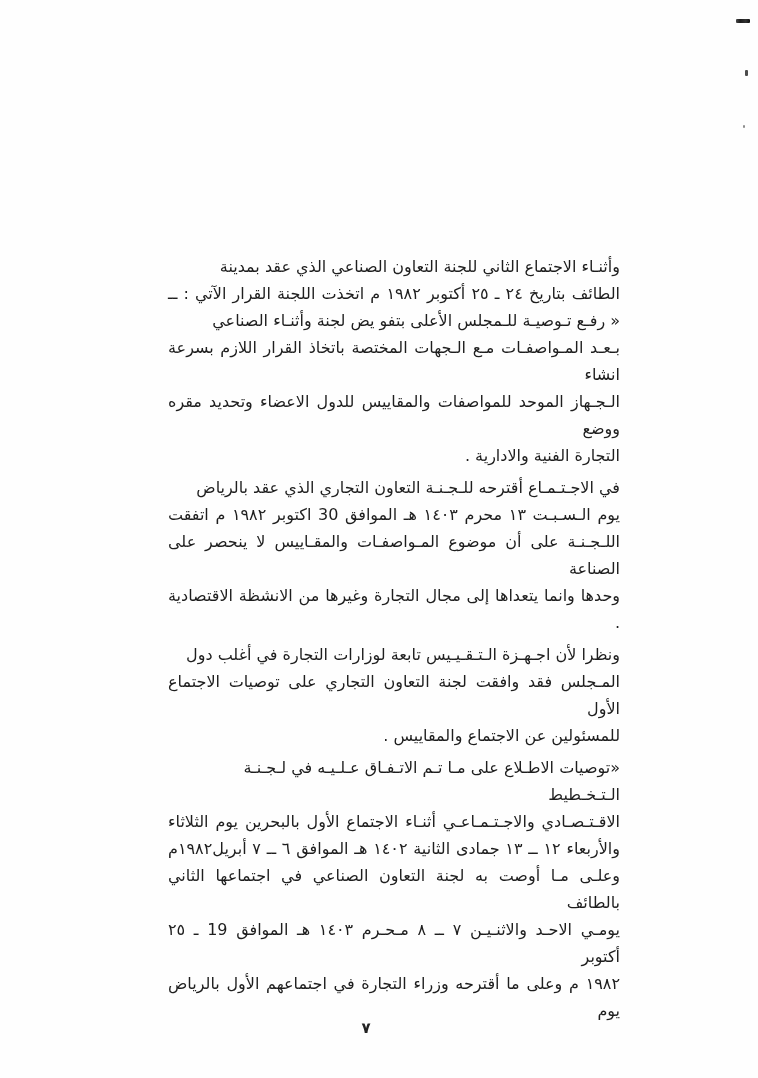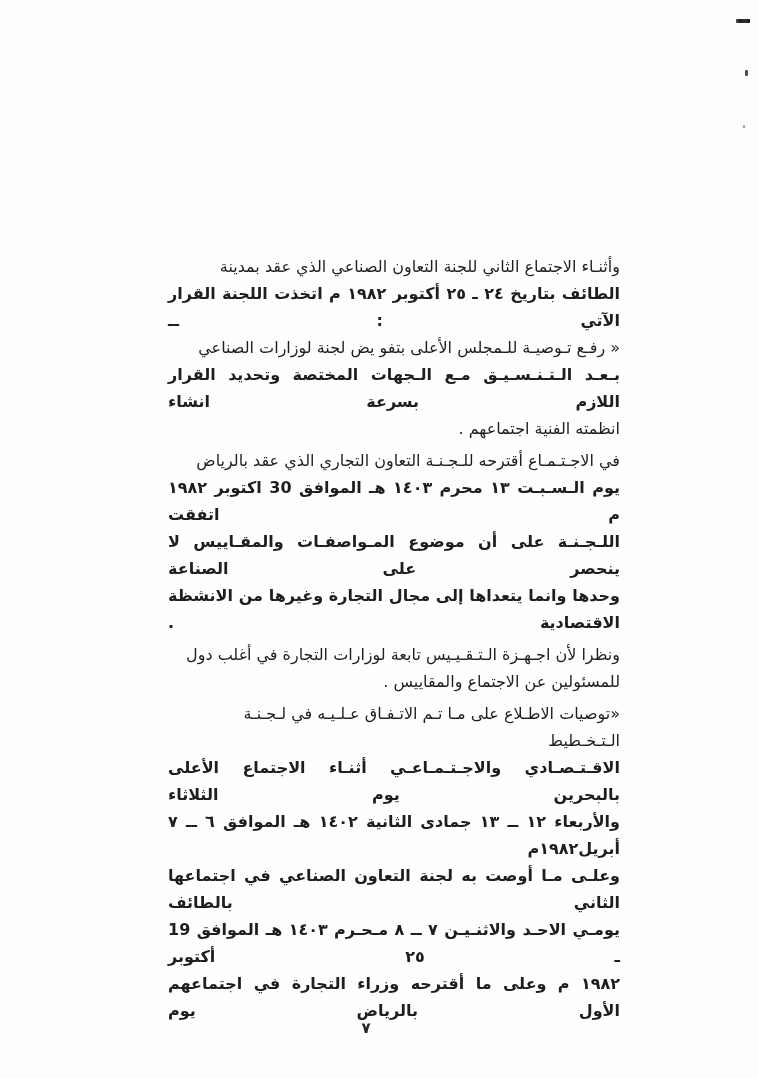--- a/index.html
+++ b/index.html
@@ -32,21 +32,20 @@
   .para {
     margin: 0 0 5px 0;
   }
   .line {
     display: block;
     white-space: normal;
   }
   .line.j {
     text-align: justify;
     text-align-last: justify;
-    font-weight: bold;
   }
   .line.r {
     text-align: right;
   }
   .pagenum {
     position: absolute;
     top: 1019px;
     left: 0;
     width: 100%;
     text-align: center;
@@ -93,41 +92,43 @@
 
   <span class="artifact bar"></span>
   <span class="artifact speck-a"></span>
   <span class="artifact speck-b"></span>
 
   <div class="textblock" dir="rtl">
 
     <div class="para">
       <span class="line r">وأثنـاء الاجتماع الثاني للجنة التعاون الصناعي الذي عقد بمدينة</span>
       <span class="line j">الطائف بتاريخ ٢٤ ـ ٢٥ أكتوبر ١٩٨٢ م اتخذت اللجنة القرار الآتي : ــ</span>
-      <span class="line r">« رفـع تـوصيـة للـمجلس الأعلى بتفو يض لجنة لوزارات الصناعي</span>
-      <span class="line j">بـعـد الـتـنـسـيـق مـع الـجهات المختصة وتحديد القرار اللازم بسرعة انشاء</span>
-      <span class="line r">انظمته الفنية اجتماعهم .</span>
+      <span class="line r">« رفـع تـوصيـة للـمجلس الأعلى بتفو يض لجنة وأثنـاء الصناعي</span>
+      <span class="line j">بـعـد المـواصفـات مـع الـجهات المختصة باتخاذ القرار اللازم بسرعة انشاء</span>
+      <span class="line j">الـجـهاز الموحد للمواصفات والمقاييس للدول الاعضاء وتحديد مقره ووضع</span>
+      <span class="line r">التجارة الفنية والادارية .</span>
     </div>
 
     <div class="para">
       <span class="line r">في الاجـتـمـاع أقترحه للـجـنـة التعاون التجاري الذي عقد بالرياض</span>
       <span class="line j">يوم الـسـبـت ١٣ محرم ١٤٠٣ هـ الموافق 30 اكتوبر ١٩٨٢ م اتفقت</span>
       <span class="line j">اللـجـنـة على أن موضوع المـواصفـات والمقـاييس لا ينحصر على الصناعة</span>
       <span class="line j">وحدها وانما يتعداها إلى مجال التجارة وغيرها من الانشظة الاقتصادية .</span>
     </div>
 
     <div class="para">
       <span class="line r">ونظرا لأن اجـهـزة الـتـقـيـيس تابعة لوزارات التجارة في أغلب دول</span>
+      <span class="line j">المـجلس فقد وافقت لجنة التعاون التجاري على توصيات الاجتماع الأول</span>
       <span class="line r">للمسئولين عن الاجتماع والمقاييس .</span>
     </div>
 
 
     <div class="para">
       <span class="line r">«توصيات الاطـلاع على مـا تـم الاتـفـاق عـلـيـه في لـجـنـة الـتـخـطيط</span>
-      <span class="line j">الاقـتـصـادي والاجـتـمـاعـي أثنـاء الاجتماع الأعلى بالبحرين يوم الثلاثاء</span>
+      <span class="line j">الاقـتـصـادي والاجـتـمـاعـي أثنـاء الاجتماع الأول بالبحرين يوم الثلاثاء</span>
       <span class="line j">والأربعاء ١٢ ــ ١٣ جمادى الثانية ١٤٠٢ هـ الموافق ٦ ــ ٧ أبريل١٩٨٢م</span>
       <span class="line j">وعلـى مـا أوصت به لجنة التعاون الصناعي في اجتماعها الثاني بالطائف</span>
       <span class="line j">يومـي الاحـد والاثنـيـن ٧ ــ ٨ مـحـرم ١٤٠٣ هـ الموافق 19 ـ ٢٥ أكتوبر</span>
       <span class="line j">١٩٨٢ م وعلى ما أقترحه وزراء التجارة في اجتماعهم الأول بالرياض يوم</span>
 
     </div>
 
   </div>
 
   <div class="pagenum">٧</div>

